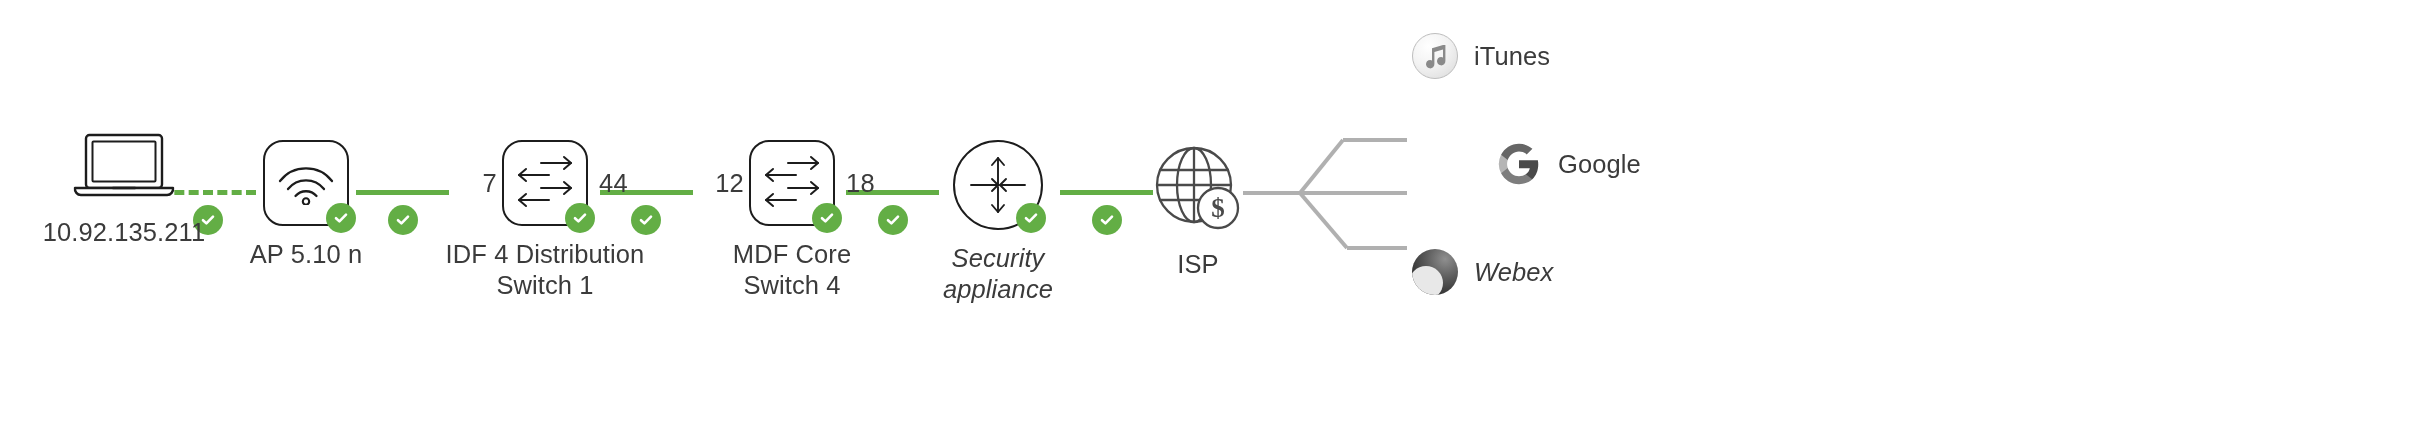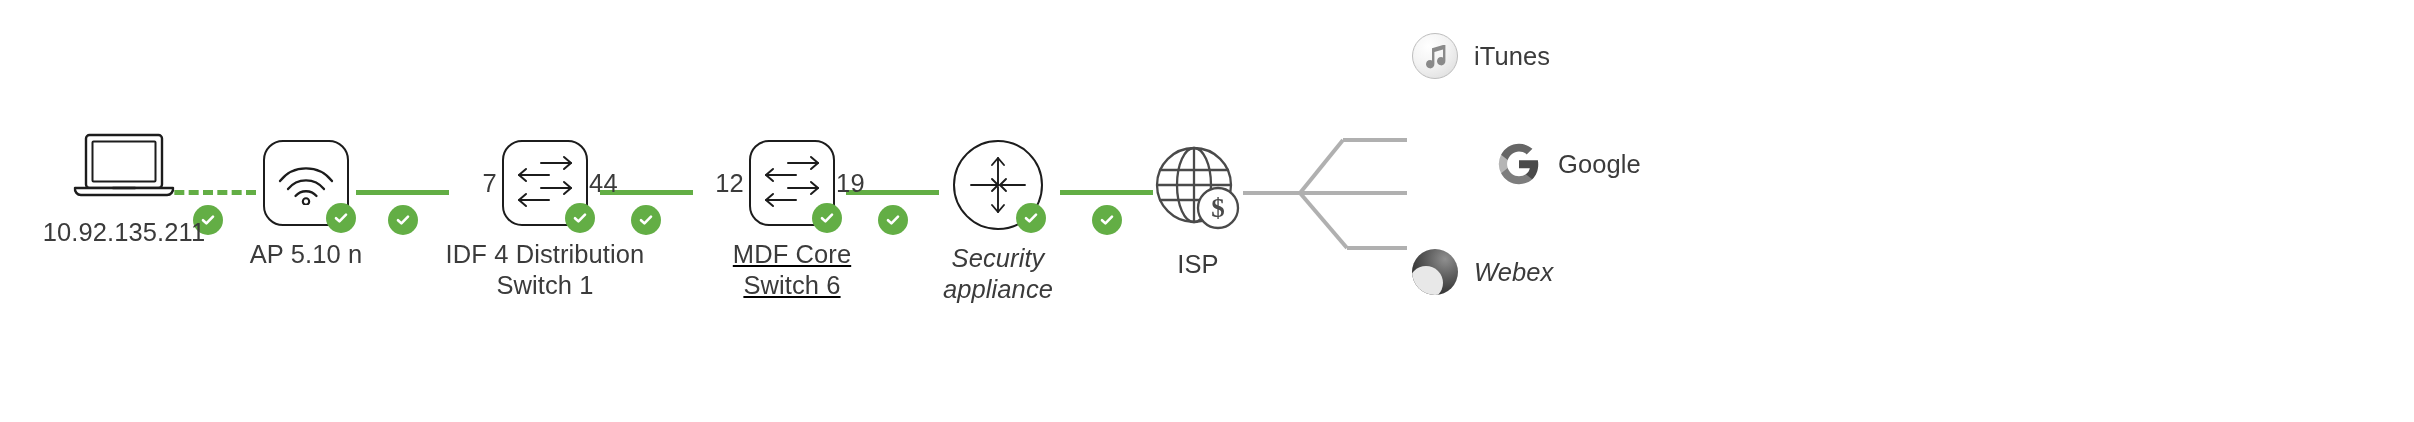--- a/index.html
+++ b/index.html
@@ -152,21 +152,21 @@
   
   .port {
     position: absolute;
     font-size: 25.5px;
     color: #3b3b3b;
     top: 50%;
     transform: translateY(-50%);
     letter-spacing: 0.2px;
   }
   .port.left  { right: 100%; margin-right: 7px; }
-  .port.right { left: 100%;  margin-left: 3px; }
+  .port.right { left: 100%;  margin-left: 13px; }
 
   
   #branches {
     position: absolute;
     left: 0;
     top: 0;
     pointer-events: none;
   }
 </style>
 </head>
@@ -270,44 +270,44 @@
       <div class="badge badge-on-node" style="background:#63ae45;">
         <svg width="18" height="18" viewBox="0 0 18 18" aria-hidden="true">
           <path d="M4 9.2 L7.4 12.4 L14 5.6" fill="none" stroke="#ffffff" stroke-width="2.6" stroke-linecap="round" stroke-linejoin="round"></path>
         </svg>
       </div>
     </div>
     <div class="node-label">IDF 4 Distribution
 Switch 1</div>
   </div>
 
-  <div class="node" style="left:682px; top:140px; width:220px;text-decoration:underline;">
+  <div class="node" style="left:682px; top:140px; width:220px;">
     <div class="node-glyph box-shape">
       <span class="port left">12</span>
-      <span class="port right">19</span>
+      <span class="port right">18</span>
       <svg class="glyph-svg" width="62" height="56" viewBox="0 0 62 56" aria-hidden="true">
         <g fill="none" stroke="#1c1c1c" stroke-width="2" stroke-linecap="round" stroke-linejoin="round">
           <path d="M27 8 H57"></path>
             <path d="M50 2 L57 8 L50 14"></path>
           <path d="M5 20 H35"></path>
             <path d="M12 14 L5 20 L12 26"></path>
           <path d="M27 33 H57"></path>
             <path d="M50 27 L57 33 L50 39"></path>
           <path d="M5 45 H35"></path>
             <path d="M12 39 L5 45 L12 51"></path>
         </g>
       </svg>
       <div class="badge badge-on-node" style="background:#63ae45;">
         <svg width="18" height="18" viewBox="0 0 18 18" aria-hidden="true">
           <path d="M4 9.2 L7.4 12.4 L14 5.6" fill="none" stroke="#ffffff" stroke-width="2.6" stroke-linecap="round" stroke-linejoin="round"></path>
         </svg>
       </div>
     </div>
     <div class="node-label">MDF Core
-Switch 6</div>
+Switch 4</div>
   </div>
 
   <div class="node" style="left:908px; top:140px; width:180px;font-style:italic;">
     <div class="node-glyph circle-shape">
       <svg class="glyph-svg" width="62" height="62" viewBox="0 0 62 62" aria-hidden="true">
         <g fill="none" stroke="#1c1c1c" stroke-width="1.9" stroke-linecap="round" stroke-linejoin="round">
           <path d="M31 4 V31"></path>
             <path d="M25 11 L31 4 L37 11"></path>
           <path d="M31 58 V33"></path>
             <path d="M25 51 L31 58 L37 51"></path>

